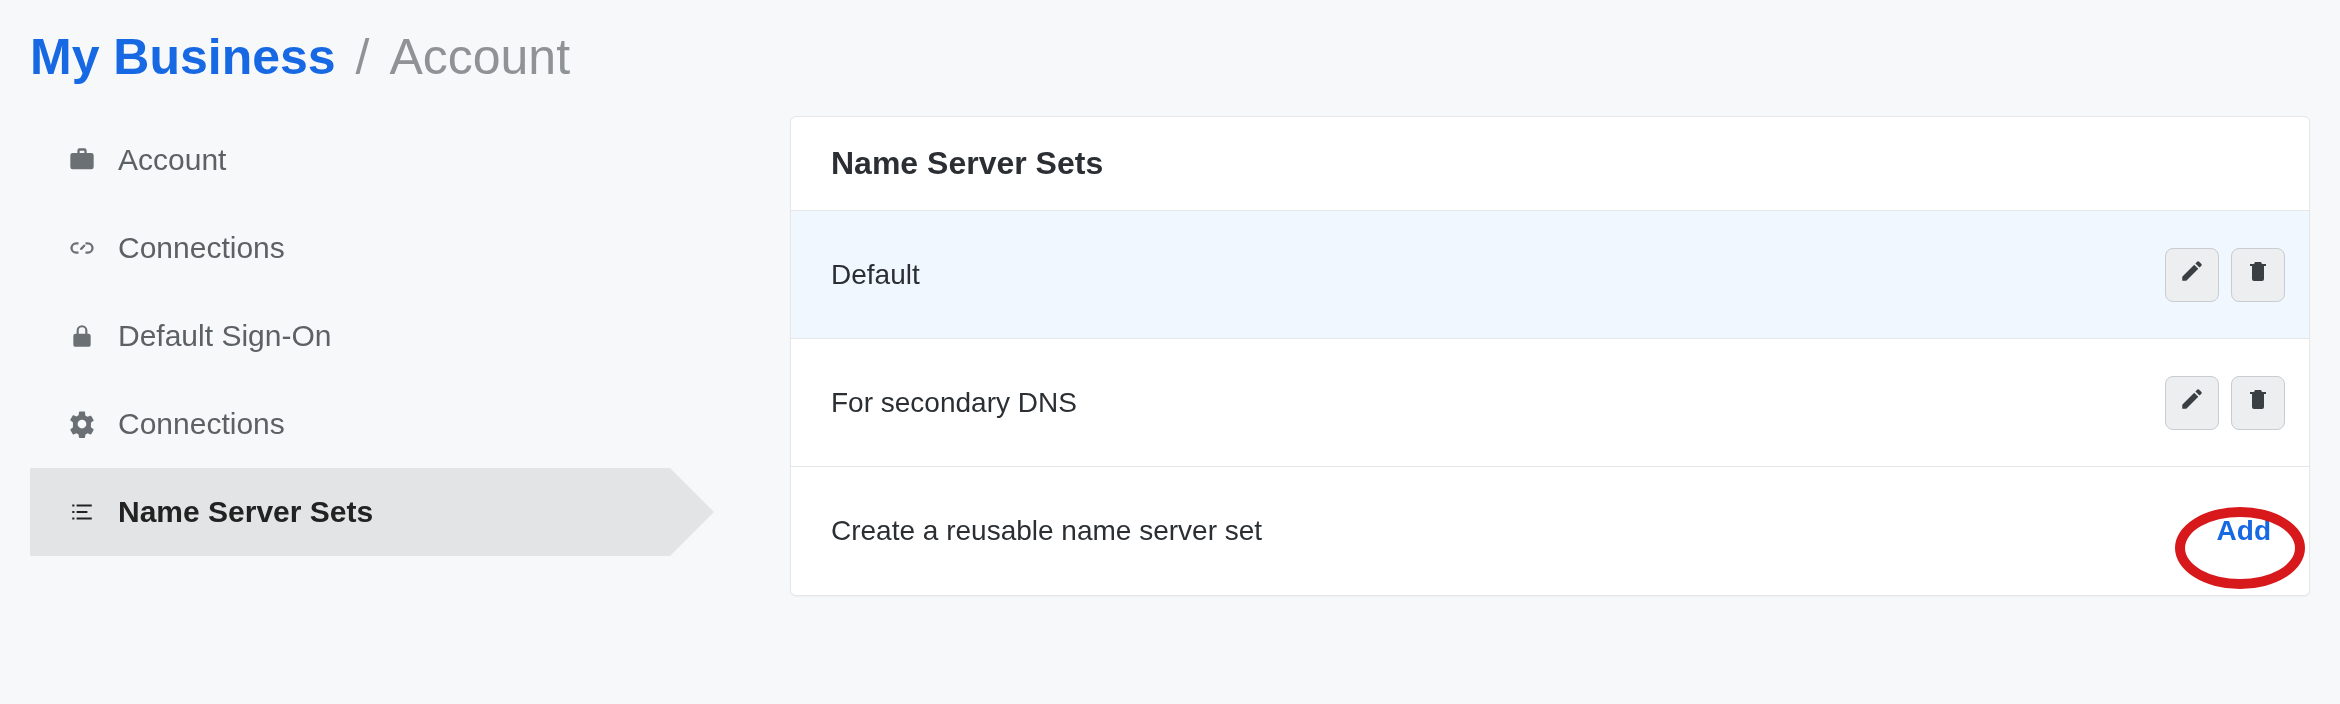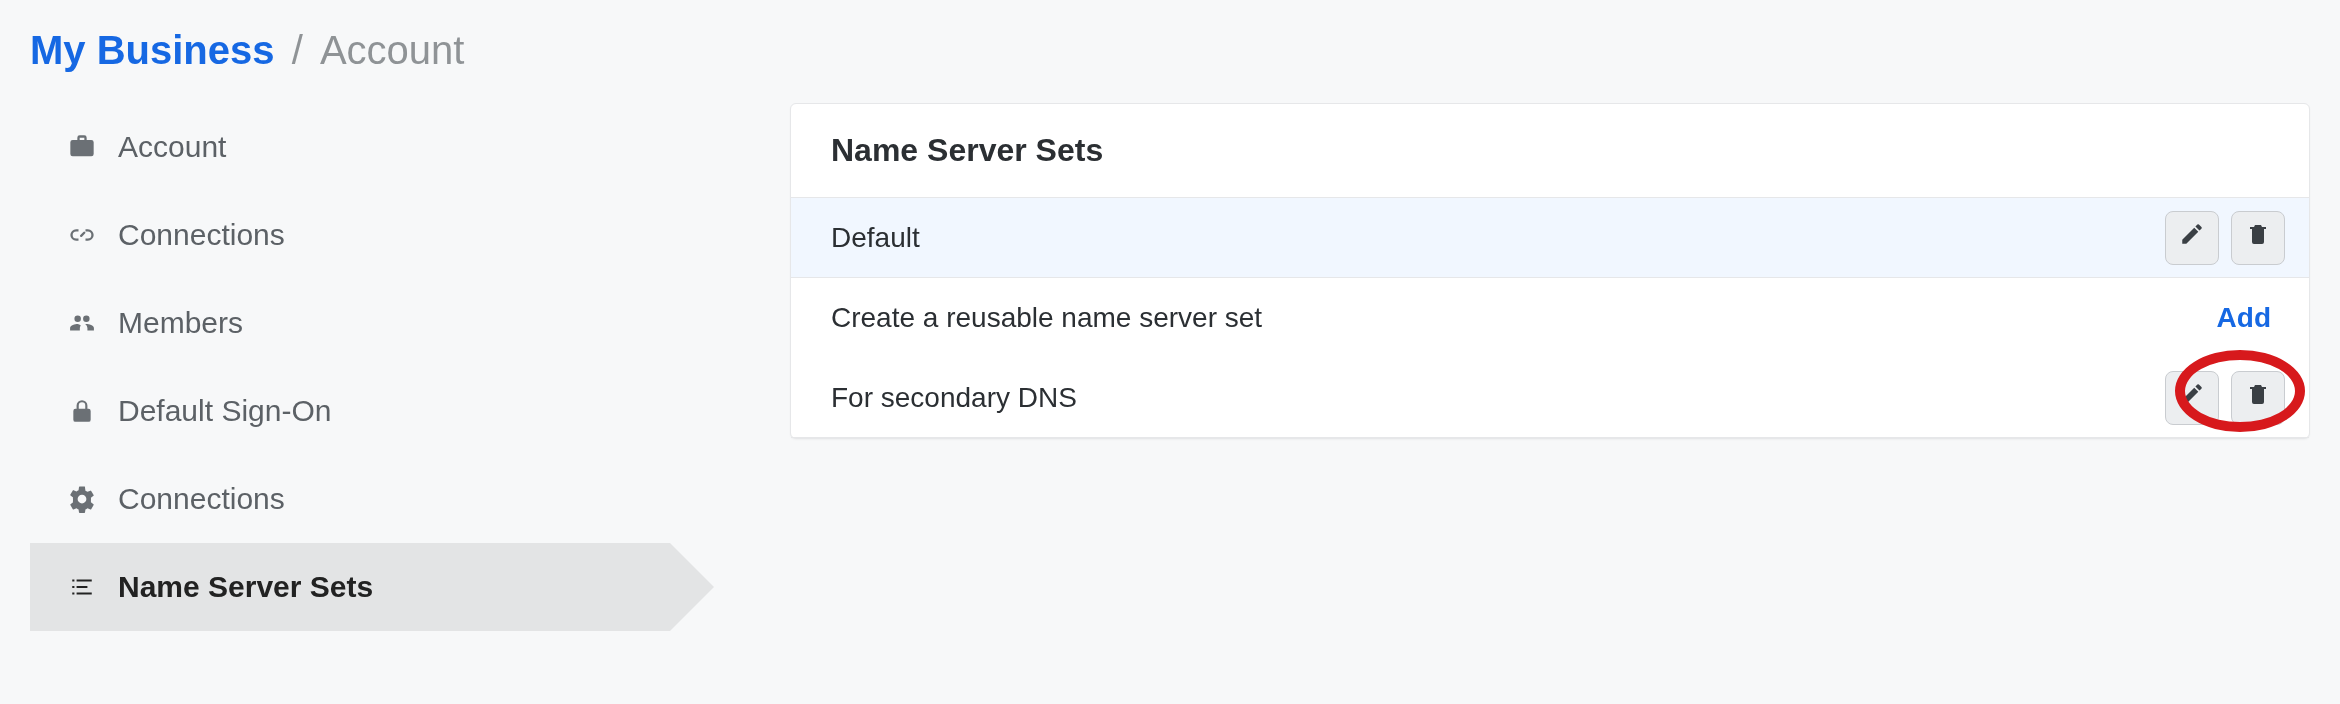--- a/index.html
+++ b/index.html
@@ -11,21 +11,21 @@
     background: #f7f8f9;
     font-family: -apple-system, BlinkMacSystemFont, "Segoe UI", Helvetica, Arial, sans-serif;
     color: #333;
   }
 
   .page {
     padding: 20px 30px 30px 30px;
   }
 
   .breadcrumb {
-    font-size: 40px;
+    font-size: 50px;
     font-weight: 700;
     margin: 8px 0 30px 0;
   }
   .breadcrumb .root {
     color: #1668e3;
   }
   .breadcrumb .sep {
     color: #8f9396;
     font-weight: 500;
     margin: 0 6px;
@@ -101,21 +101,21 @@
     font-size: 32px;
     font-weight: 800;
     color: #2b2f33;
   }
 
   .row {
     display: flex;
     align-items: center;
     justify-content: space-between;
     padding: 0 24px 0 40px;
-    height: 80px;
+    height: 128px;
     border-bottom: 1px solid #e6e7e9;
     font-size: 28px;
     color: #2b2f33;
   }
   .row.highlight { background: #f1f7ff; }
 
   .row .actions { display: flex; gap: 12px; }
   .icon-btn {
     width: 54px;
     height: 54px;
@@ -178,28 +178,20 @@
 
       <div class="sidebar-item">
         <span class="icon">
           <svg width="32" height="28" viewBox="0 0 24 24">
               <path d="M10.59 13.41a1 1 0 0 1 0-1.41l2.59-2.59a1 1 0 1 1 1.41 1.41l-2.59 2.59a1 1 0 0 1-1.41 0zM7 17a5 5 0 0 1 0-10h2v2H7a3 3 0 1 0 0 6h2v2H7zm10-10a5 5 0 0 1 0 10h-2v-2h2a3 3 0 1 0 0-6h-2V7h2z"></path>
             </svg>
         </span>
         <span>Connections</span>
       </div>
 
-      <div class="sidebar-item">
-        <span class="icon">
-          <svg width="32" height="26" viewBox="0 0 24 24">
-              <path d="M16 11a3 3 0 1 0-3-3 3 3 0 0 0 3 3zm-8 0a3 3 0 1 0-3-3 3 3 0 0 0 3 3zm0 2c-2.33 0-7 1.17-7 3.5V19h9v-2.5c0-.85.33-1.63.89-2.28A11.6 11.6 0 0 0 8 13zm8 0c-.29 0-.62.02-.97.05A4.49 4.49 0 0 1 17 16.5V19h6v-2.5c0-2.33-4.67-3.5-7-3.5z"></path>
-            </svg>
-        </span>
-        <span>Members</span>
-      </div>
 
       <div class="sidebar-item">
         <span class="icon">
           <svg width="26" height="30" viewBox="0 0 24 24">
               <path d="M12 2a5 5 0 0 0-5 5v3H6a2 2 0 0 0-2 2v8a2 2 0 0 0 2 2h12a2 2 0 0 0 2-2v-8a2 2 0 0 0-2-2h-1V7a5 5 0 0 0-5-5zm-3 8V7a3 3 0 1 1 6 0v3H9z"></path>
             </svg>
         </span>
         <span>Default Sign-On</span>
       </div>
 
@@ -242,43 +234,43 @@
           <span class="icon-btn">
             <span>
               <svg width="24" height="26" viewBox="0 0 24 24">
                   <path d="M6 7h12v13a2 2 0 0 1-2 2H8a2 2 0 0 1-2-2V7zm3-4h6l1 2h4v2H4V5h4l1-2z"></path>
                 </svg>
             </span>
           </span>
         </span>
       </div>
 
+      <div class="row">
+        <span>For secondary DNS</span>
+        <span class="actions">
+          <span class="icon-btn">
+            <span>
+              <svg width="26" height="26" viewBox="0 0 24 24">
+                  <path d="M3 17.25V21h3.75L17.81 9.94l-3.75-3.75L3 17.25zM20.71 7.04a1 1 0 0 0 0-1.41l-2.34-2.34a1 1 0 0 0-1.41 0l-1.83 1.83 3.75 3.75 1.83-1.83z"></path>
+                </svg>
+            </span>
+          </span>
+          <span class="icon-btn">
+            <span>
+              <svg width="24" height="26" viewBox="0 0 24 24">
+                  <path d="M6 7h12v13a2 2 0 0 1-2 2H8a2 2 0 0 1-2-2V7zm3-4h6l1 2h4v2H4V5h4l1-2z"></path>
+                </svg>
+            </span>
+          </span>
+        </span>
+      </div>
+
       <div class="row footer">
         <span>Create a reusable name server set</span>
         <span class="add-link">Add</span>
       </div>
 
-      <div class="row">
-        <span>For secondary DNS</span>
-        <span class="actions">
-          <span class="icon-btn">
-            <span>
-              <svg width="26" height="26" viewBox="0 0 24 24">
-                  <path d="M3 17.25V21h3.75L17.81 9.94l-3.75-3.75L3 17.25zM20.71 7.04a1 1 0 0 0 0-1.41l-2.34-2.34a1 1 0 0 0-1.41 0l-1.83 1.83 3.75 3.75 1.83-1.83z"></path>
-                </svg>
-            </span>
-          </span>
-          <span class="icon-btn">
-            <span>
-              <svg width="24" height="26" viewBox="0 0 24 24">
-                  <path d="M6 7h12v13a2 2 0 0 1-2 2H8a2 2 0 0 1-2-2V7zm3-4h6l1 2h4v2H4V5h4l1-2z"></path>
-                </svg>
-            </span>
-          </span>
-        </span>
-      </div>
-
       <div class="highlight-ring"></div>
 
     </section>
 
   </div>
 </div>
 
 </body></html>

